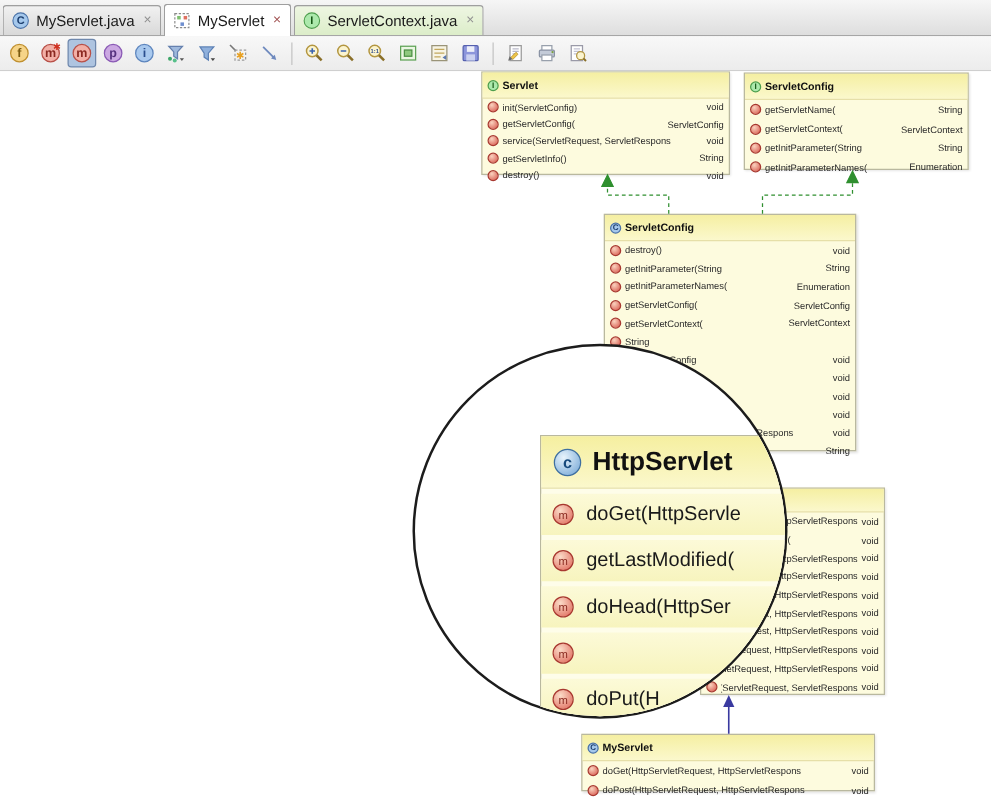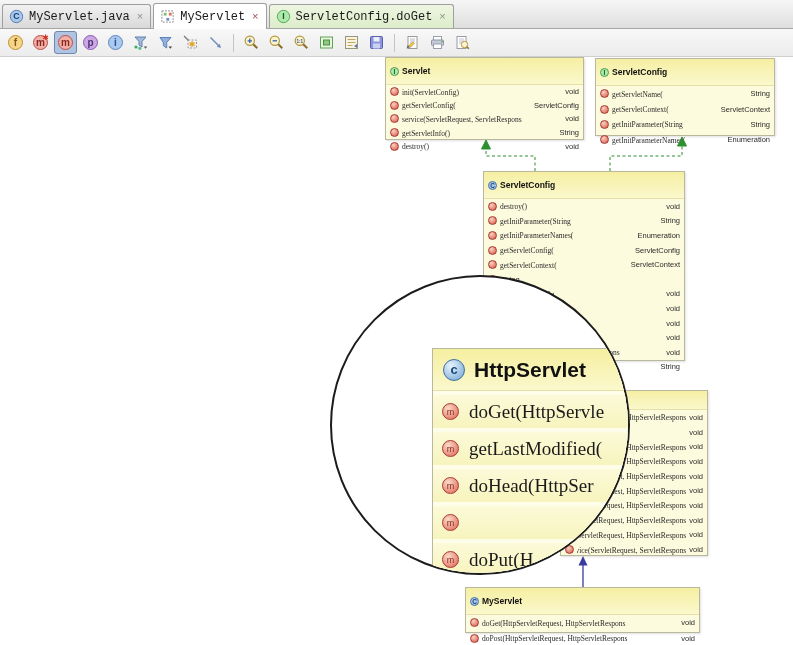--- a/index.html
+++ b/index.html
@@ -8,21 +8,21 @@
   
   .tabbar{height:29px;box-sizing:border-box;display:flex;align-items:flex-end;
           padding:0 0 0 2px;background:linear-gradient(#f6f6f6,#dedede);
           border-bottom:1px solid #a6a6a6;}
   .tab{display:inline-flex;align-items:center;gap:5px;height:24px;box-sizing:border-box;
        padding:2px 7px 2px 6px;margin-right:2px;font-size:12px;color:#1a1a1a;
        border:1px solid #9f9f9f;border-bottom:none;border-radius:3px 3px 0 0;cursor:default;}
   .tab.t1{background:linear-gradient(#f1f1f1,#d9d9d9);}
   .tab.t2{background:#ffffff;height:26px;margin-bottom:-1px;position:relative;z-index:2;}
   .tab.t3{background:linear-gradient(#eef6e2,#dcedc9);}
-  .tlabel{white-space:nowrap;font-family:Liberation Mono, monospace;}
+  .tlabel{white-space:nowrap;}
   .tclose{font-size:11px;color:#909090;margin-left:2px;line-height:1;}
   .t2 .tclose{color:#a05050;}
   .tico{display:inline-flex;width:15px;height:15px;align-items:center;justify-content:center;}
   
   .toolbar{height:28px;box-sizing:border-box;display:flex;align-items:center;
            padding-left:3px;background:linear-gradient(#f8f8f8,#ececec);
            border-bottom:1px solid #cfcfcf;}
   .tb{width:23px;height:23px;margin:0 1px;display:inline-flex;align-items:center;justify-content:center;
       background:transparent;border:1px solid transparent;border-radius:3px;padding:0;cursor:default;}
   .tb.sel{background:#aec4e0;border:1px solid #6f88ad;}
@@ -30,31 +30,31 @@
   
   .diagram{position:relative;width:793px;height:588px;background:#ffffff;overflow:hidden;}
   .edges{position:absolute;left:0;top:0;z-index:2;pointer-events:none;}
   .gEdge{fill:none;stroke:#2f8f2f;stroke-width:1;stroke-dasharray:3 2.5;}
   .gHead{fill:#2f8f2f;stroke:#2f8f2f;}
   .bEdge{fill:none;stroke:#3a3aa0;stroke-width:1.3;}
   .bHead{fill:#3a3aa0;}
   
   .uml{position:absolute;z-index:1;background:#fdfbde;border:1px solid #b9b89f;
        box-shadow:1px 1px 2px rgba(0,0,0,.12);font-size:7.5px;color:#2a2a2a;box-sizing:border-box;}
-  .uml .hdr{display:flex;align-items:center;gap:3px;height:27px;box-sizing:border-box;padding:0 4px;
+  .uml .hdr{display:flex;align-items:center;gap:3px;height:21px;box-sizing:border-box;padding:0 4px;
        background:linear-gradient(#f5efa2,#fbf8cc);border-bottom:1px solid #e6dfa8;}
   .uml .title{font-weight:bold;font-size:8.5px;color:#101010;white-space:nowrap;}
   .kicon{display:inline-flex;width:9px;height:9px;border-radius:50%;align-items:center;justify-content:center;
        font-size:6.5px;font-weight:bold;flex:none;box-sizing:border-box;}
   .kc{background:#a5c8ec;border:1px solid #4a72a8;color:#1c3e6e;}
   .ki{background:#ace9ac;border:1px solid #4d9e4d;color:#155715;}
   .row{display:flex;align-items:center;gap:3px;height:var(--rh,14.5px);padding:0 4px;box-sizing:border-box;}
   .m-ball{width:7px;height:7px;border-radius:50%;flex:none;
        background:radial-gradient(circle at 35% 30%,#fad2be,#d6554a);border:0.5px solid #a83830;}
-  .method{flex:1;overflow:hidden;white-space:nowrap;position:relative;height:100%;font-family:Liberation Serif, serif;}
+  .method{flex:1;overflow:hidden;white-space:nowrap;position:relative;height:100%;}
   .method .t{position:absolute;left:0;top:50%;transform:translateY(-50%);white-space:nowrap;}
   .clip-left .method .t{left:auto;right:0;}
   .clip-left .row.left .method .t{left:0;right:auto;}
   .rtype{flex:none;color:#2a2a2a;white-space:nowrap;text-align:right;}
   .clsServlet{left:385px;top:0;width:199px;height:83px;--rh:13.6px;}
   .clsServletConfig{left:595px;top:1px;width:180px;height:78px;--rh:15.4px;}
   .clsGeneric{left:483px;top:114px;width:202px;height:190px;--rh:14.6px;}
   .clsHttp{left:560px;top:333px;width:148px;height:166px;--rh:14.7px;}
   .clsHttp .hdr{height:19px;}
   .clsMy{left:465px;top:530px;width:235px;height:46px;--rh:15.5px;}
@@ -68,21 +68,21 @@
   .gicon{display:inline-flex;width:22px;height:22px;border-radius:50%;align-items:center;justify-content:center;
         font-size:13px;font-weight:bold;color:#174a7c;box-sizing:border-box;
         background:radial-gradient(circle at 35% 30%,#e8f4fc,#6fa3d4);border:1px solid #3e6fa0;}
   .t2x{font-size:21px;font-weight:bold;color:#111;white-space:nowrap;}
   .row2{display:flex;align-items:center;gap:10px;height:33px;margin:4px 0;padding:0 9px;
         background:linear-gradient(#fcfad8,#f7f4be);}
   .mball2{width:17px;height:17px;border-radius:50%;flex:none;display:inline-flex;align-items:center;justify-content:center;
         font-size:9px;color:#8a2a20;box-sizing:border-box;
         background:radial-gradient(circle at 35% 30%,#fbdcc8,#de6355);border:1px solid #a83830;}
   .row2 .method{height:auto;position:static;}
-  .row2 .method .t{position:static;transform:none;font-size:19px;color:#1a1a1a;}
+  .row2 .method .t{position:static;transform:none;font-size:16px;color:#1a1a1a;}
 </style>
 </head>
 <body>
 
 <div class="app">
 
   <div class="tabbar">
     <div class="tab t1">
       <span class="tico">
           <svg width="15" height="15" viewBox="0 0 17 17">
@@ -105,21 +105,21 @@
       <span class="tlabel">MyServlet</span>
       <span class="tclose">×</span>
     </div>
     <div class="tab t3">
       <span class="tico">
           <svg width="15" height="15" viewBox="0 0 17 17">
             <circle cx="8.5" cy="8.5" r="7" fill="#ace9ac" stroke="#4d9e4d"></circle>
             <text x="8.5" y="11.8" font-size="10" font-weight="bold" text-anchor="middle" fill="#155715" font-family="Liberation Sans,sans-serif">I</text>
           </svg>
         </span>
-      <span class="tlabel">ServletConfig.doGet</span>
+      <span class="tlabel">ServletContext.java</span>
       <span class="tclose">×</span>
     </div>
   </div>
 
   <div class="toolbar">
       <button class="tb">
         <svg width="17" height="17" viewBox="0 0 17 17">
           <circle cx="8.5" cy="8.5" r="7" fill="#f6d488" stroke="#c09030"></circle>
           <text x="8.5" y="11.8" font-size="10" font-weight="bold" text-anchor="middle" fill="#7a5a10" font-family="Liberation Sans,sans-serif">f</text>
         </svg>

